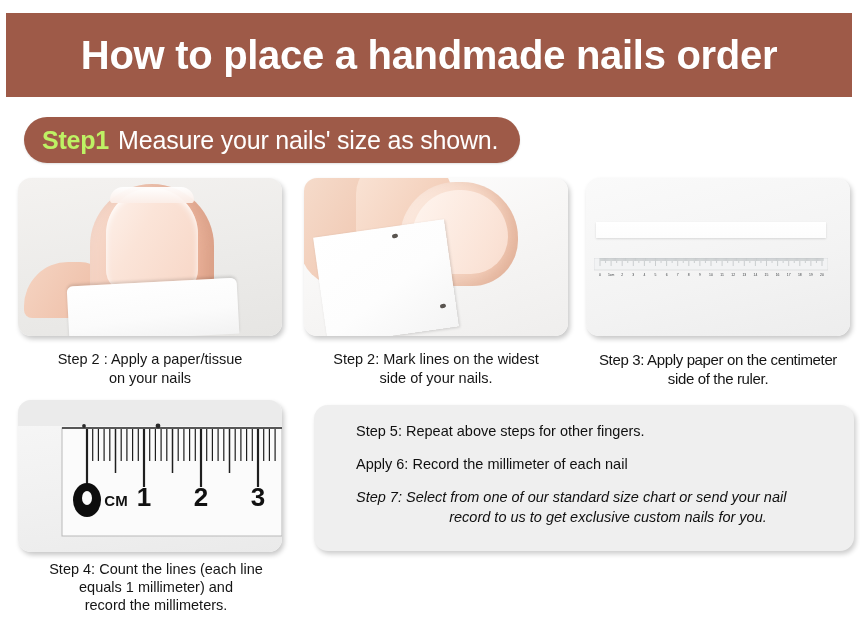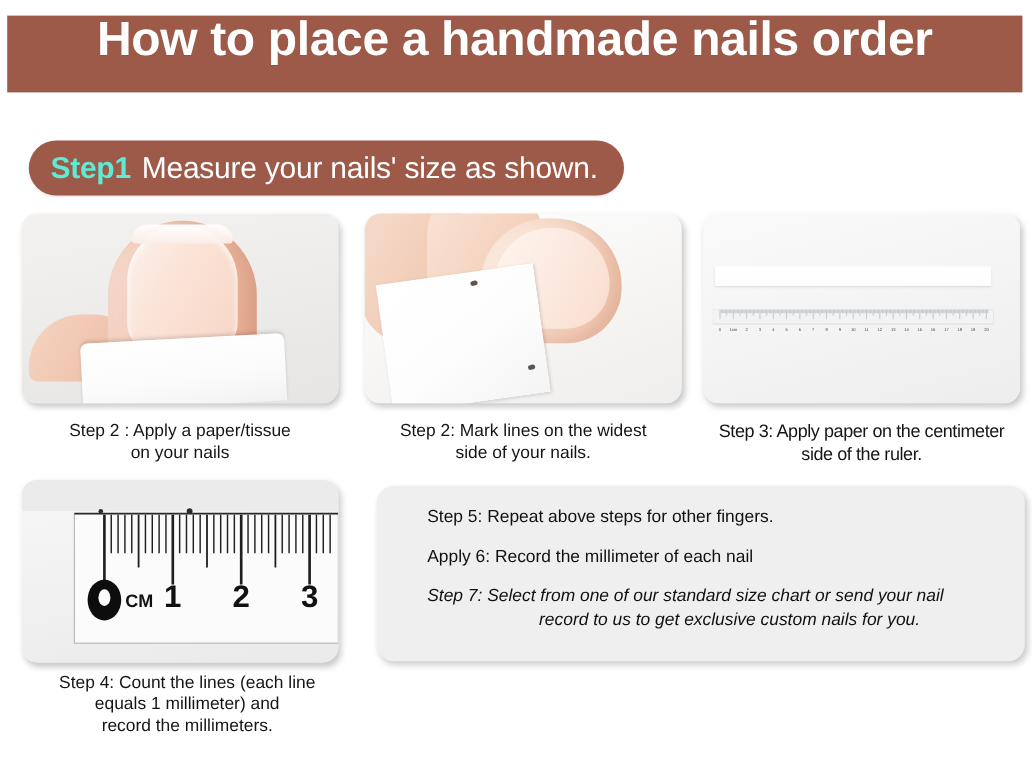--- a/index.html
+++ b/index.html
@@ -7,23 +7,23 @@
     width:860px;height:631px;
     background:#ffffff;
     font-family:"Liberation Sans","DejaVu Sans",sans-serif;
     overflow:hidden;
     position:relative;
   }
   .page{position:relative;width:860px;height:631px;}
 
   
   .header-band{
-    position:absolute;left:6px;top:13px;width:846px;height:64px;
+    position:absolute;left:6px;top:13px;width:846px;height:84px;
     background:#9e5a48;
-    display:flex;justify-content:center;
+    display:flex;align-items:center;justify-content:center;
   }
   .header-title{
     color:#ffffff;
     font-size:40px;
     font-weight:700;
     letter-spacing:-0.3px;
     white-space:nowrap;
     line-height:1;
     text-shadow:0 1px 0 rgba(0,0,0,.08);
   }
@@ -31,21 +31,21 @@
   
   .step1-pill{
     position:absolute;left:24px;top:117px;height:46px;
     padding:0 22px 0 18px;
     background:#9e5a48;
     border-radius:24px;
     display:flex;align-items:center;
     box-shadow:0 1px 2px rgba(0,0,0,.12);
   }
   .step1-strong{
-    color:#5eead4;font-size:25px;font-weight:700;letter-spacing:-0.2px;
+    color:#bef264;font-size:25px;font-weight:700;letter-spacing:-0.2px;
     line-height:1;
   }
   .step1-text{
     color:#fff;font-size:25px;font-weight:400;letter-spacing:-0.2px;
     line-height:1;margin-left:9px;
   }
 
   
   .card{
     position:absolute;

